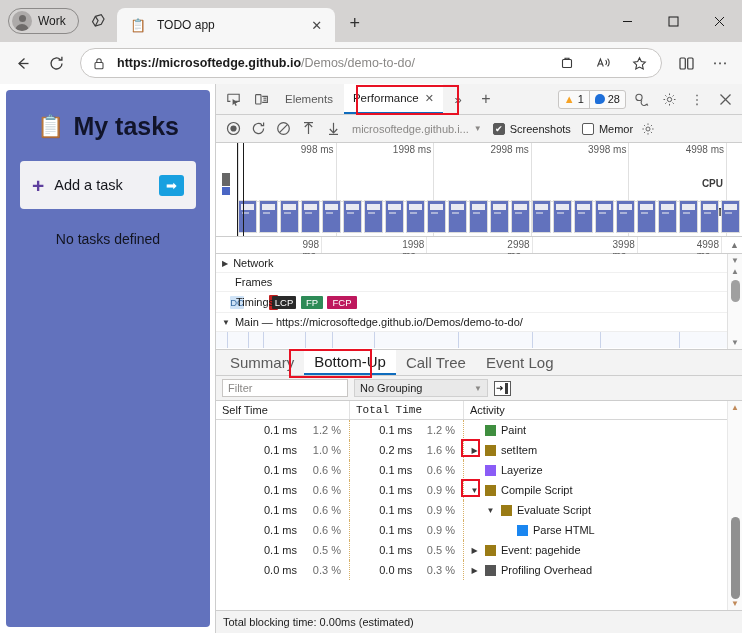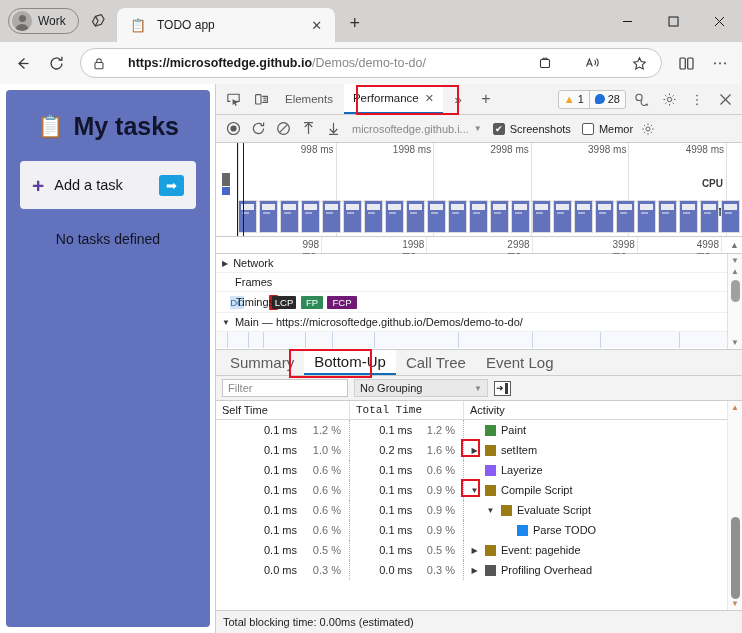--- a/index.html
+++ b/index.html
@@ -88,21 +88,21 @@
     padding: 0 6px;
   }
   .nav-icon-btn {
     width: 32px; height: 32px; border-radius: 4px;
     display: flex; align-items: center; justify-content: center;
     color: #3b3b3b;
   }
   .omnibox {
     flex: 1; height: 30px; background: #ffffff;
     border: 1px solid #c8c6c4; border-radius: 15px;
-    display: flex; align-items: center; gap: 23px;
+    display: flex; align-items: center; gap: 12px;
     padding: 0 10px 0 12px; margin: 0 6px;
   }
   .lock-icon { display: flex; align-items: center; color: #474747; }
   .url-text {
     flex: 1; font-size: 12.5px; color: #8a8886; white-space: nowrap; overflow: hidden;
   }
   .url-text .strong { color: #1b1b1b; font-weight: 600; }
   .omni-action {
     width: 24px; height: 24px; display: flex;
     align-items: center; justify-content: center; color: #3b3b3b;
@@ -293,21 +293,21 @@
   .tm-badge {
     position: absolute; top: 4px; height: 13px;
     font-size: 9.5px; color: #fff; display: flex;
     align-items: center; justify-content: center; padding: 0 3px;
     border-radius: 1px;
   }
   .tm-dc { left: 14px; width: 14px; background: #cfe3f7; color: #3b6ea5; }
   .tm-lcp { left: 56px; width: 24px; background: #2a2a2a; }
   .tm-lcp-red { left: 53px; width: 9px; background: #c02020; top: 3px; height: 15px; }
   .tm-fp { left: 85px; width: 22px; background: #2e8b57; }
-  .tm-fcp { left: 111px; width: 30px; background: #701a75; }
+  .tm-fcp { left: 111px; width: 30px; background: #be185d; }
   .timings-label {
     position: absolute; left: 20px; top: 4px; font-size: 11px;
     color: #1b1b1b; z-index: 5;
   }
   .main-track-row {
     height: 18px; display: flex; align-items: center;
     padding-left: 6px; font-size: 11px; color: #1b1b1b;
   }
   .flame-strip {
     height: 17px; position: relative; background: #f7f9fd;
@@ -846,21 +846,21 @@
             <span class="val-ms">0.1 ms</span>
             <span class="val-pct">0.6 %</span>
           </div>
           <div class="cell-total">
             <span class="val-ms">0.1 ms</span>
             <span class="val-pct">0.9 %</span>
           </div>
           <div class="cell-act" style="padding-left: 37px;">
             <span class="exp-tri"></span>
             <span class="swatch" style="background: rgb(26, 134, 240);"></span>
-            <span>Parse TODO</span>
+            <span>Parse HTML</span>
           </div>
         </div>
         <div class="tbl-row">
           <div class="cell-self">
             <span class="val-ms">0.1 ms</span>
             <span class="val-pct">0.5 %</span>
           </div>
           <div class="cell-total">
             <span class="val-ms">0.1 ms</span>
             <span class="val-pct">0.5 %</span>

